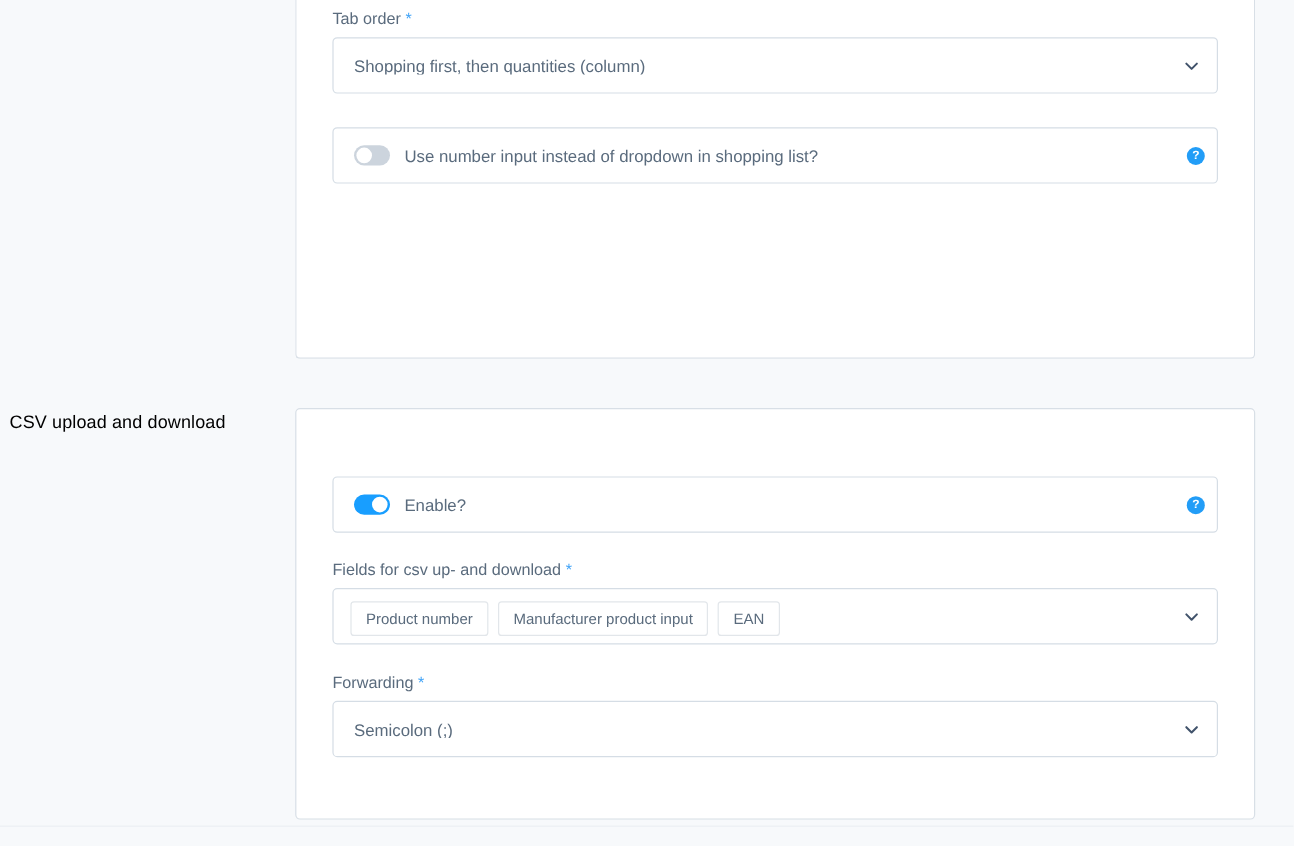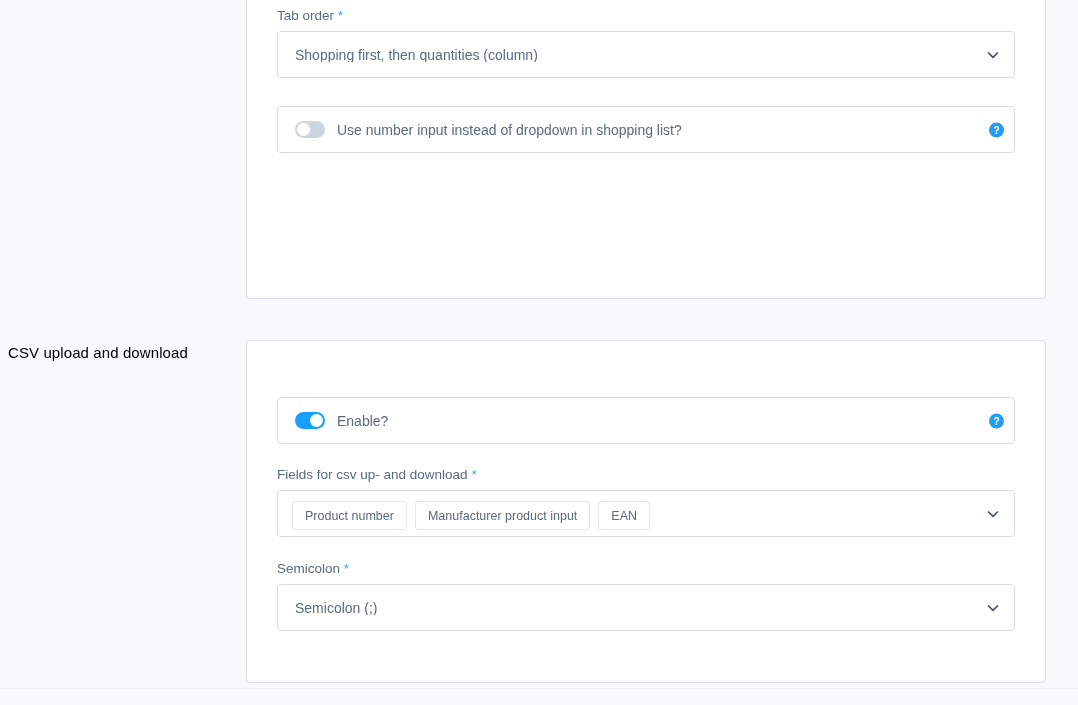--- a/index.html
+++ b/index.html
@@ -270,21 +270,21 @@
         <span class="tag">EAN</span>
         <span class="chevron">
           <svg width="14" height="14" viewBox="0 0 14 14">
               <path d="M2.6 5 L7 9.4 L11.4 5" fill="none" stroke="#41536b" stroke-width="1.7" stroke-linecap="round" stroke-linejoin="round"></path>
             </svg>
         </span>
       </div>
     </div>
 
     <div class="form-row" style="top:220px;">
-      <span class="field-label"><span>Semicolon</span> <span class="req-star">*</span></span>
+      <span class="field-label"><span>Forwarding</span> <span class="req-star">*</span></span>
       <div class="select-box">
         <span class="select-value">Semicolon (;)</span>
         <span class="chevron">
           <svg width="14" height="14" viewBox="0 0 14 14">
               <path d="M2.6 5 L7 9.4 L11.4 5" fill="none" stroke="#41536b" stroke-width="1.7" stroke-linecap="round" stroke-linejoin="round"></path>
             </svg>
         </span>
       </div>
     </div>
 

